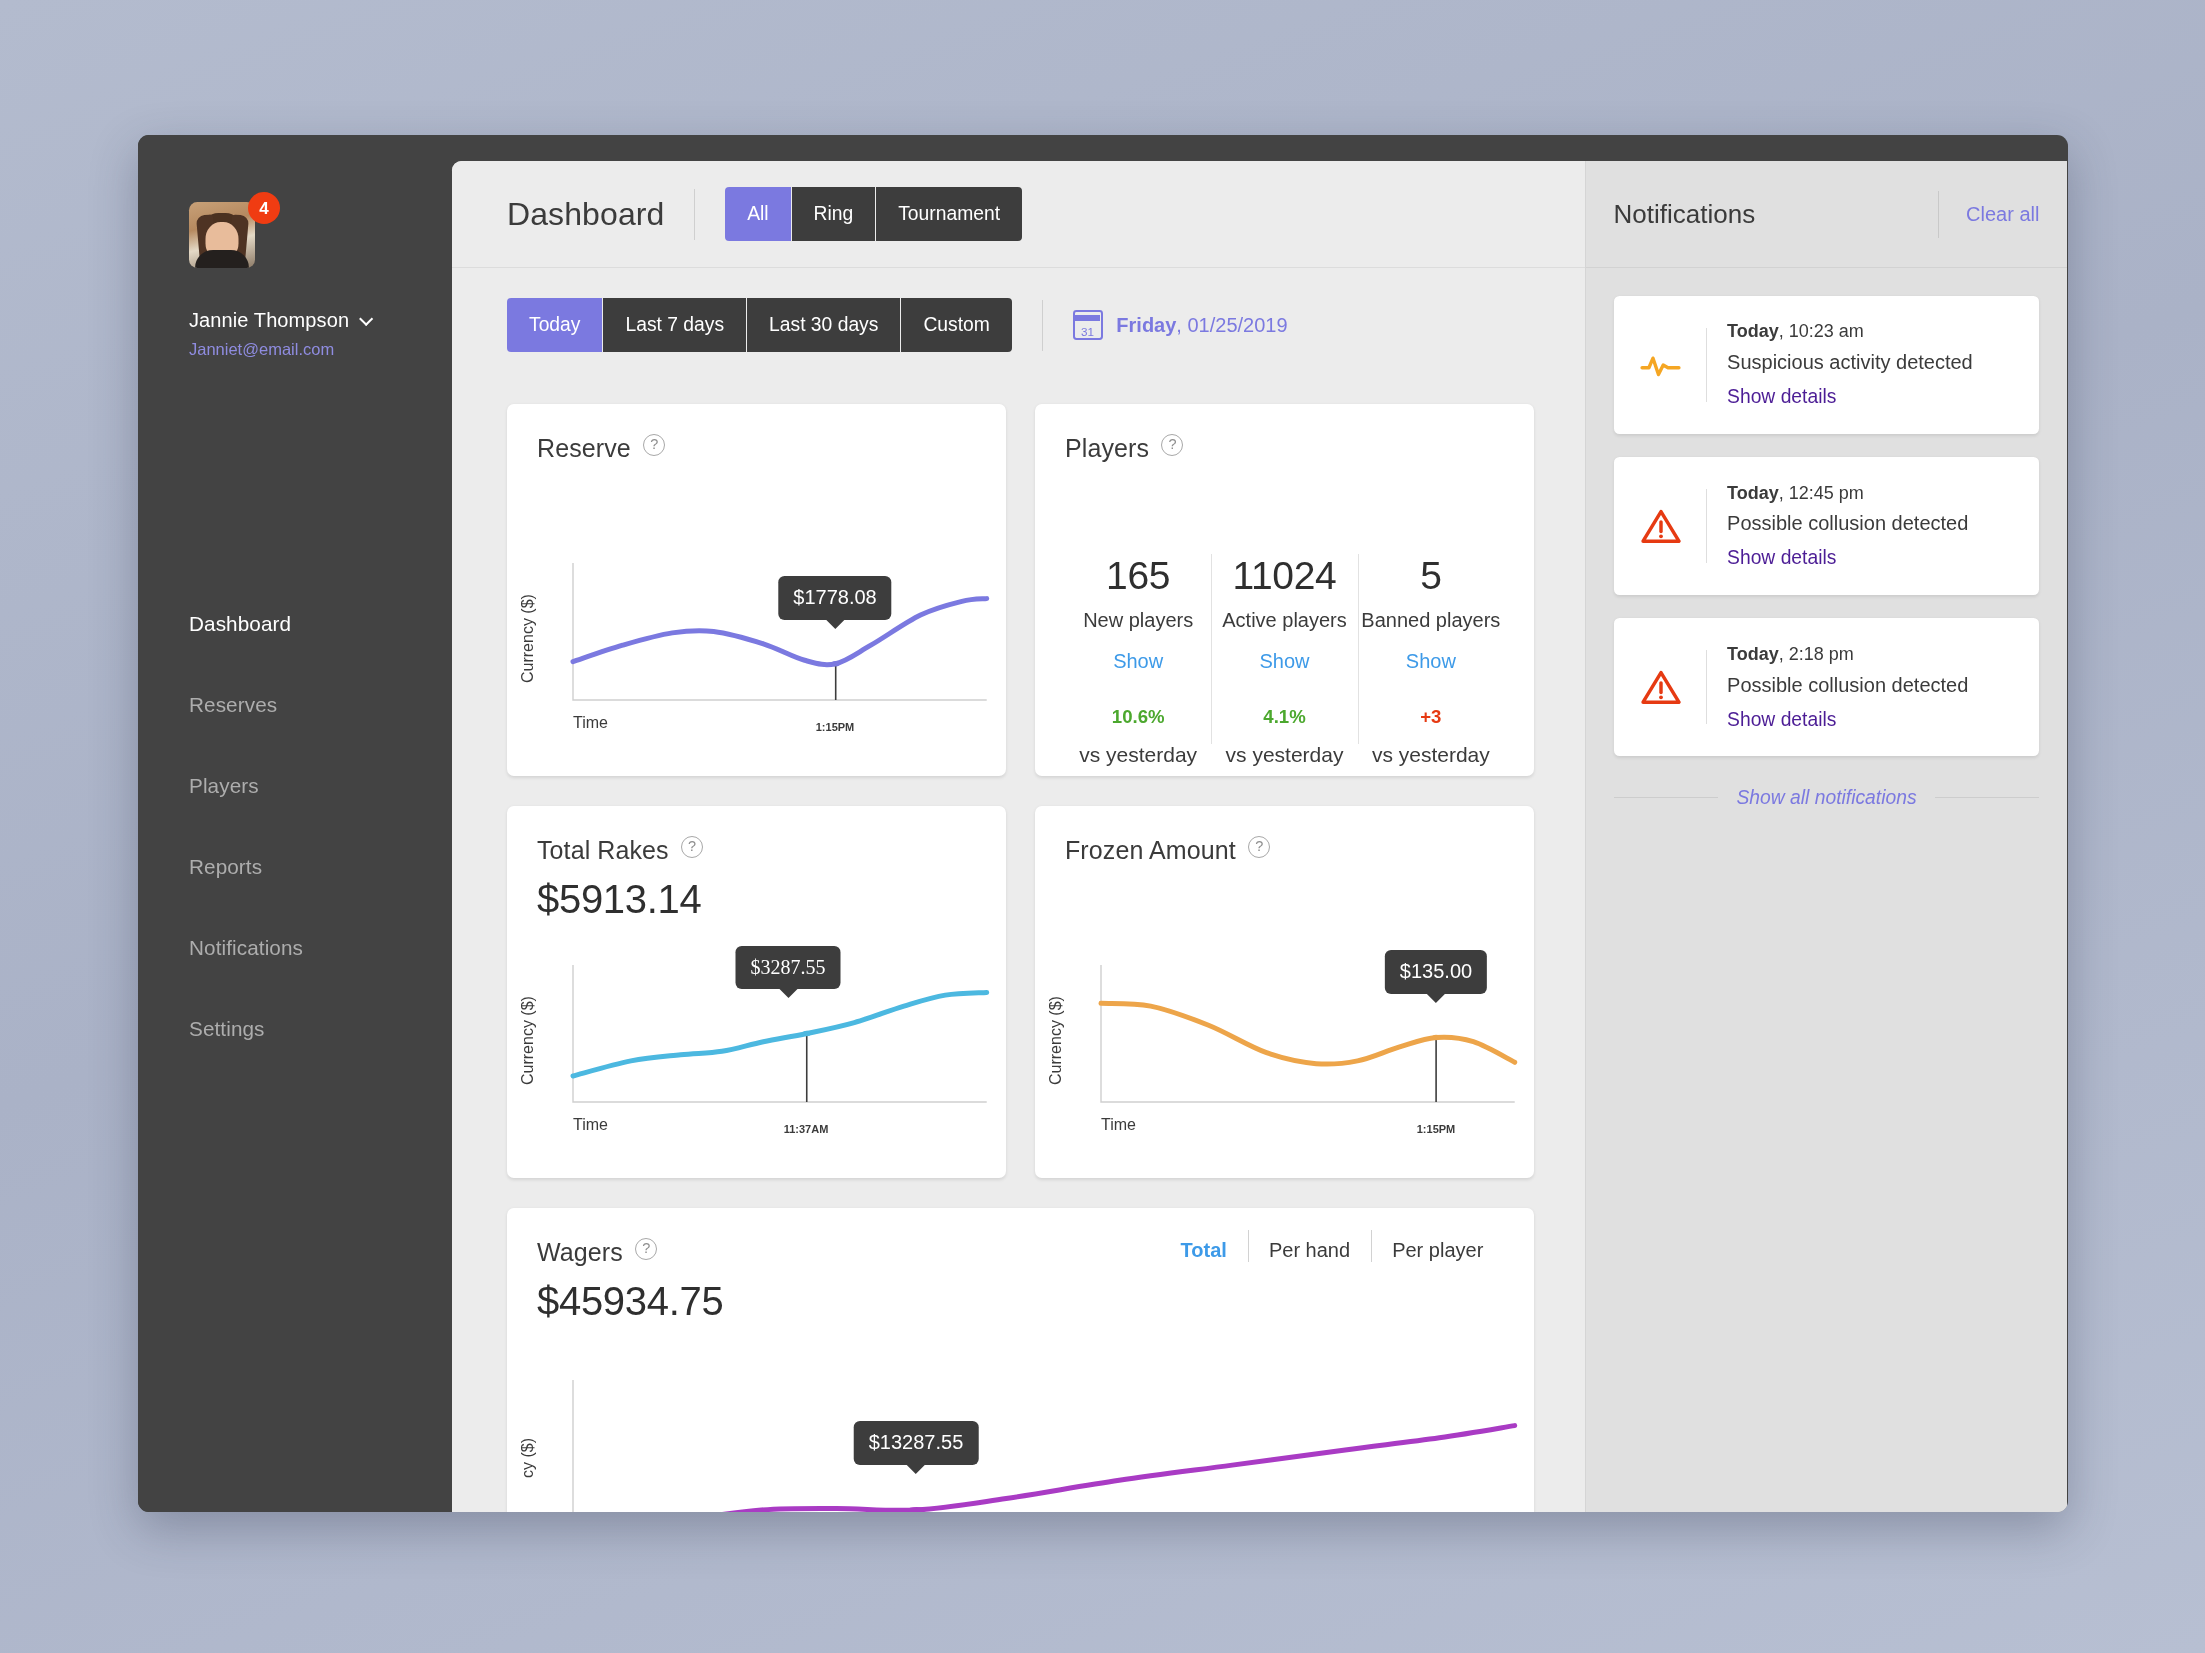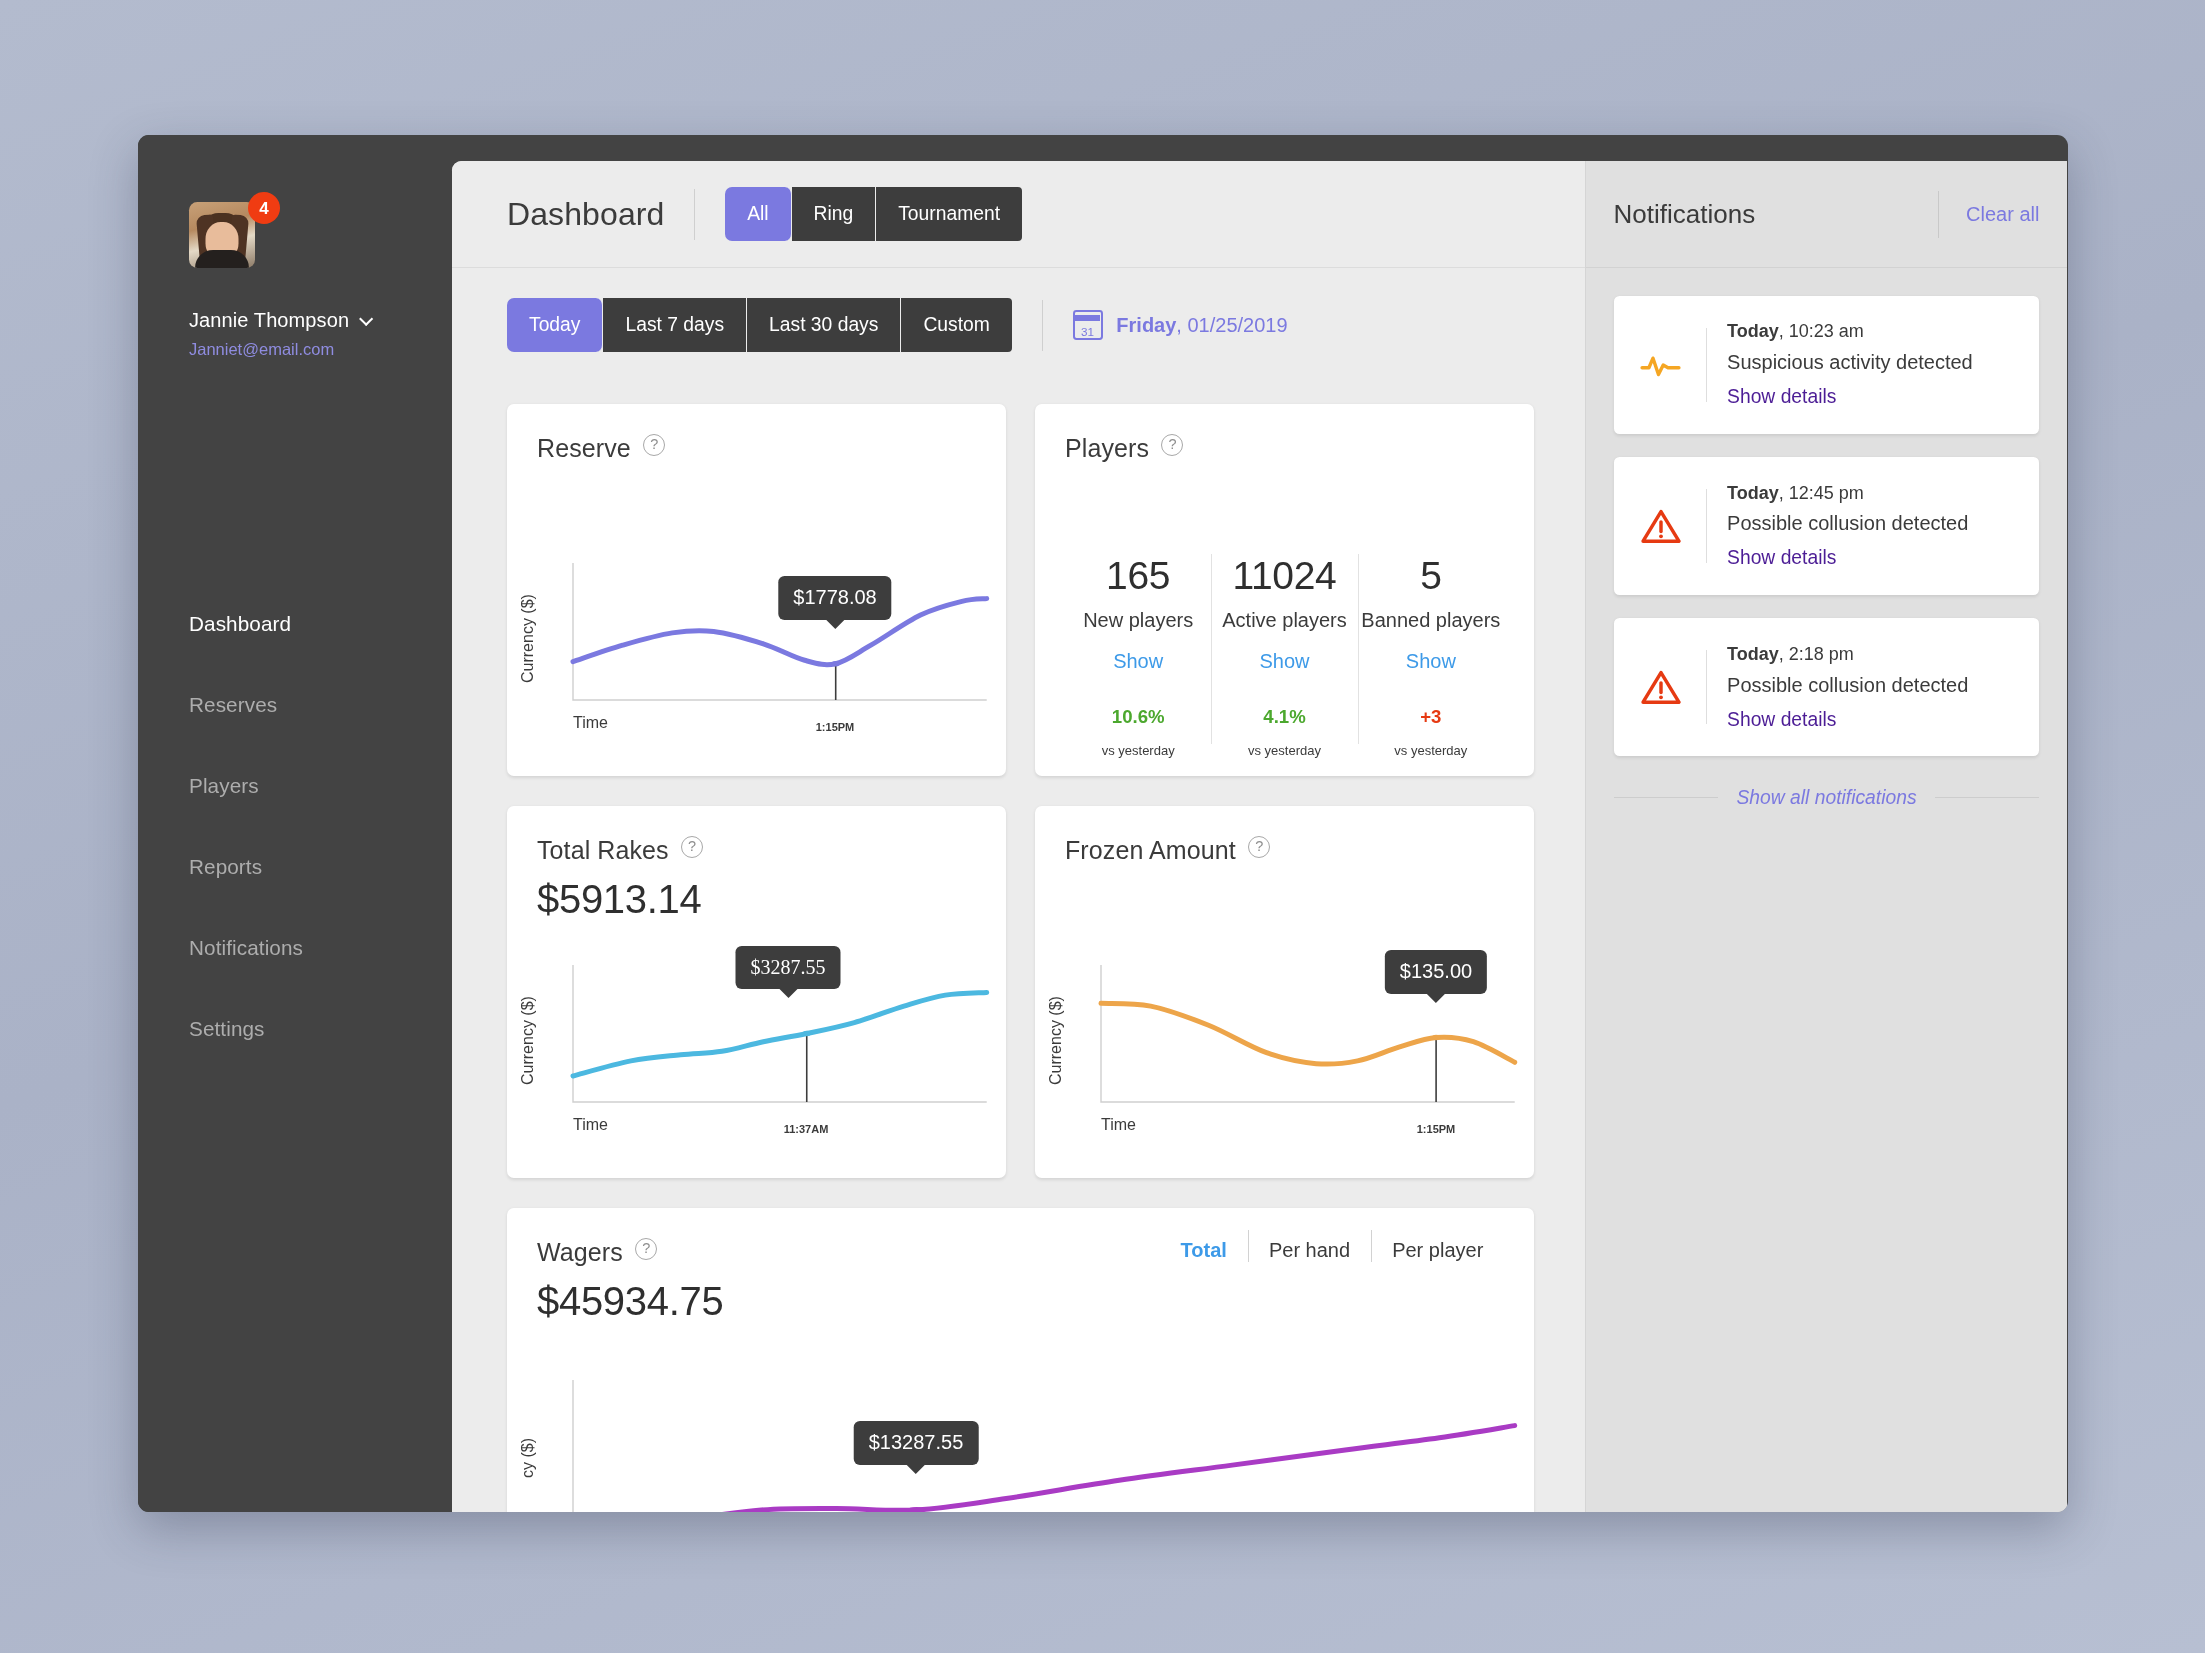--- a/index.html
+++ b/index.html
@@ -112,21 +112,21 @@
   .vline { width: 0.7px; height: 51px; background: #cfcfcf; margin: 0 30px; }
 
   .segmented { display: flex; border-radius: 4.1px; overflow: hidden; }
   .seg {
     background: #3d3d3d; color: #fff;
     font-size: 19.3px; height: 54px; line-height: 54px;
     padding: 0 22px; cursor: pointer;
     border-right: 1.4px solid #ececec;
   }
   .seg:last-child { border-right: none; }
-  .seg.active { background: #7b79e0; border-radius: 7px; }
+  .seg.active { background: #7b79e0; }
 
   .filterbar {
     position: absolute; left: 0; top: 107px;
     width: 100%; height: 114px;
     display: flex; align-items: center;
   }
   .filterbar .segmented { margin-left: 55px; }
   .date-wrap { display: flex; align-items: center; gap: 13.8px; }
   .cal-ico { width: 30px; height: 30px; position: relative; flex: none; }
   .cal-ico .frame {
@@ -209,21 +209,21 @@
   }
   .pcol + .pcol::before {
     content: ""; position: absolute; left: 0; top: 0; bottom: 0;
     width: 0.7px; background: #e2e2e2;
   }
   .pnum { font-size: 39px; color: #2f2f2f; letter-spacing: -0.3px; }
   .plabel { font-size: 20px; color: #3b3b3b; margin-top: 11px; }
   .pshow { font-size: 20px; color: #3d9ae8; margin-top: 18px; cursor: pointer; }
   .arrow { margin-top: 30px; width: 32px; height: 32px; }
   .pdelta { font-size: 18.6px; font-weight: bold; margin-top: 2.8px; }
-  .pvs { font-size: 13px; color: #3b3b3b; margin-top: 15px; }
+  .pvs { font-size: 21px; color: #3b3b3b; margin-top: 15px; }
 
   
   .wtabs {
     position: absolute; right: 30px; top: 22px;
     display: flex; align-items: flex-end;
   }
   .wtab { font-size: 20px; color: #3b3b3b; padding: 0 20.7px; cursor: pointer; }
   .wtab.active { color: #3d9ae8; font-weight: bold; }
   .wsep { width: 0.7px; height: 32px; background: #d2d2d2; }
 

